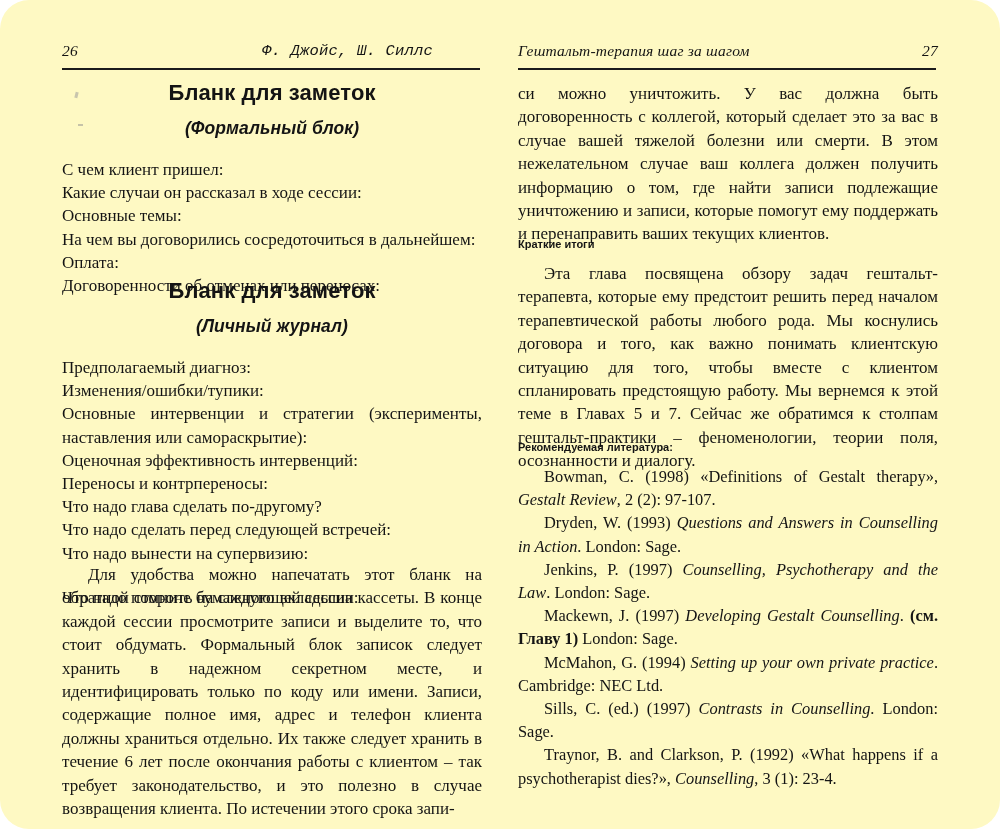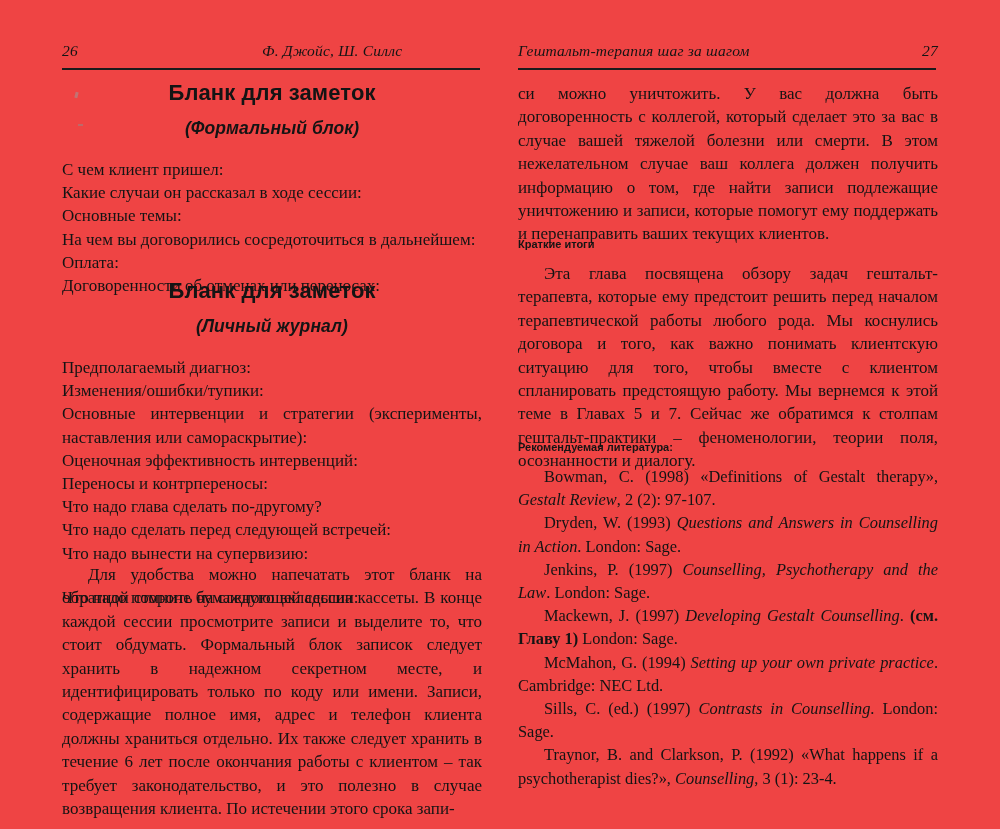--- a/index.html
+++ b/index.html
@@ -5,42 +5,43 @@
   html,body{margin:0;padding:0;background:#fff;}
   body{
     width:1000px;height:829px;
     font-family:"Liberation Serif",serif;
     color:#141414;
     position:relative;
     overflow:hidden;
   }
   .page{
     position:absolute;inset:0;
-    background:#ef4444;
+    background:#fef9c3;
+    border-radius:29px;
   }
   .col-left{left:62px;}
   .col-right{left:518px;}
 
   
   .runhead{
     position:absolute;
     top:42px;
     height:22px;
     width:420px;
     font-size:15.5px;
     font-style:italic;
     font-family:"Liberation Serif",serif;
     letter-spacing:.2px;
   }
   .runhead.left{left:62px;}
   .runhead.right{left:518px;}
   .runhead .folio{position:absolute;top:0;}
   .runhead .title{position:absolute;top:0;white-space:nowrap;}
   .runhead.left .folio{left:0;}
-  .runhead.left .title{left:200px;}
+  .runhead.left .title{left:200px;font-family:Liberation Mono, monospace;}
   .runhead.right .folio{right:0;}
   .runhead.right .title{left:0;}
   .rule{
     position:absolute;
     height:1.6px;
     background:#1b1b1b;
     top:68px;
   }
   .rule.left{left:62px;width:418px;}
   .rule.right{left:518px;width:418px;}

